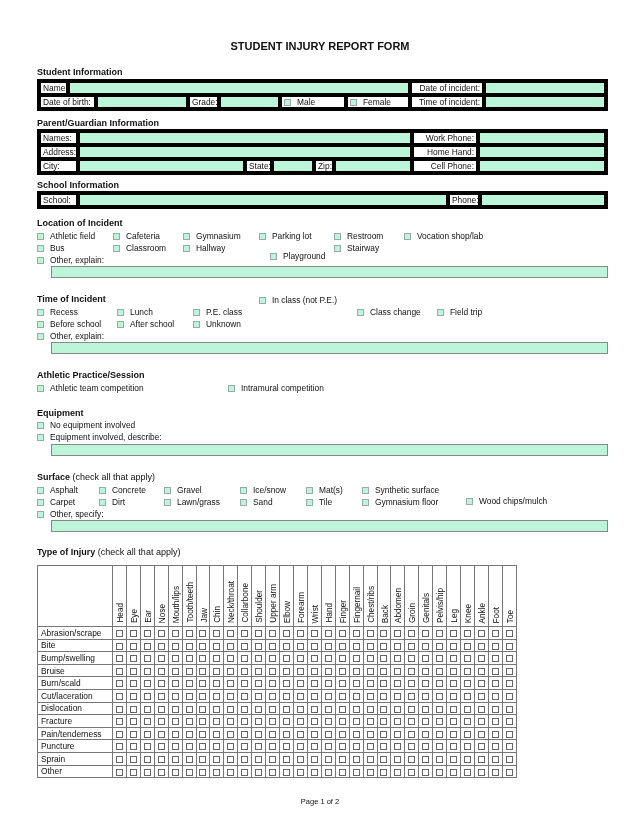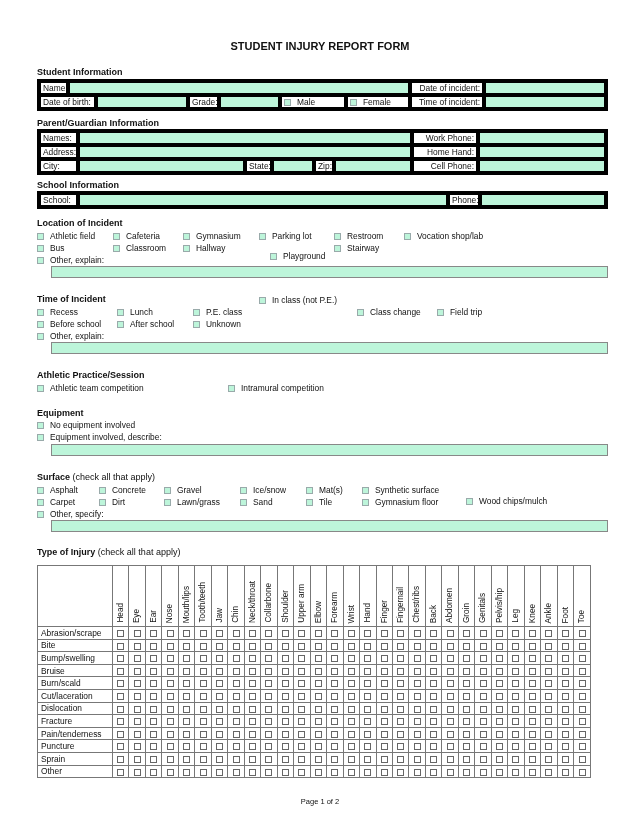--- a/index.html
+++ b/index.html
@@ -9,21 +9,21 @@
   .title { left: 0; width: 640px; top: 40px; text-align: center; font-weight: bold; font-size: 11px; }
   .sec-title { font-weight: bold; font-size: 9px; left: 37px; }
   .sec-title .norm { font-weight: normal; }
   table.form { position: absolute; left: 37px; width: 567px; border-collapse: collapse; table-layout: fixed; }
   table.form td { border: 4px solid #000000; height: 12px; padding: 0 2px; font-size: 8.4px; line-height: 10px; white-space: nowrap; overflow: hidden; }
   table.form td.fill { background: #bdf5da; }
   table.form td.r { text-align: right; }
   .cb { display: inline-block; width: 7px; height: 7px; background: #bdf5da; border: 1px solid #9aa; vertical-align: -1px; margin-right: 6px; }
   .opt { position: absolute; font-size: 8.4px; white-space: nowrap; line-height: 10px; }
   .explain { position: absolute; left: 51px; width: 557px; height: 12px; background: #bdf5da; border: 1px solid #888; }
-  table.inj { position: absolute; left: 37px; top: 565px; border-collapse: collapse; table-layout: fixed; width: 554px; border-radius: 19px; }
+  table.inj { position: absolute; left: 37px; top: 565px; border-collapse: collapse; table-layout: fixed; width: 480px; border-radius: 19px; }
   table.inj th, table.inj td { border: 1px solid #777; padding: 0; }
   table.inj th { height: 61px; vertical-align: bottom; font-weight: normal; }
   table.inj th.corner { width: 75px; }
   table.inj th .rot { display: block; writing-mode: vertical-rl; transform: rotate(180deg); font-size: 8.2px; line-height: 16px; margin: 0 auto 3px auto; white-space: nowrap; }
   table.inj td { height: 12.6px; text-align: center; }
   table.inj td.lbl { text-align: left; padding-left: 3px; font-size: 8.4px; white-space: nowrap; }
   .sq { display: inline-block; width: 7px; height: 7px; border: 1px solid #666; vertical-align: middle; }
   .footer { left: 0; width: 640px; top: 797px; text-align: center; font-size: 7.5px; }
 </style>
 </head>

